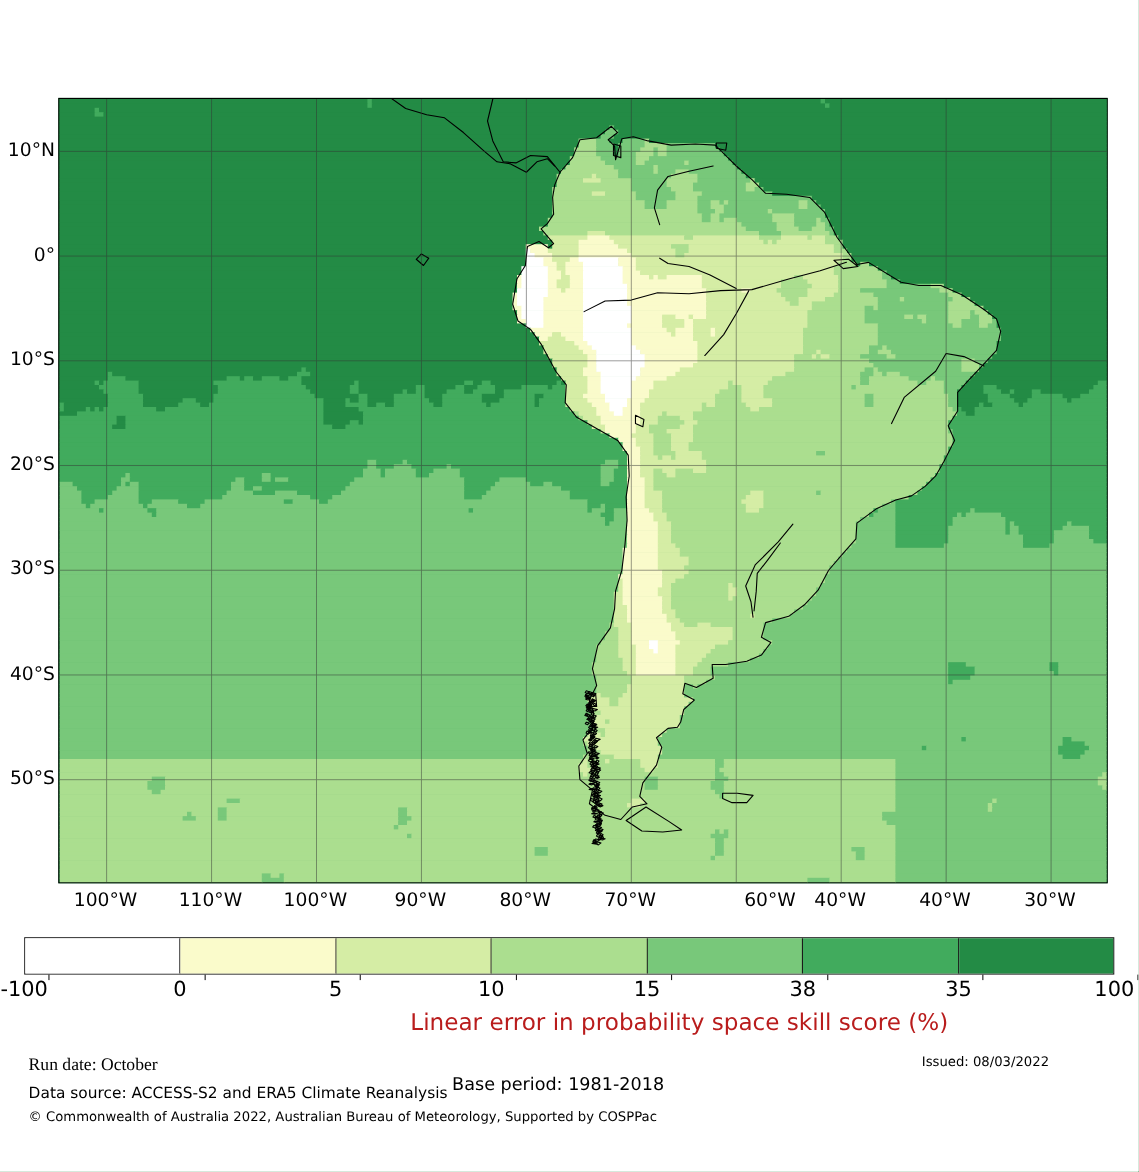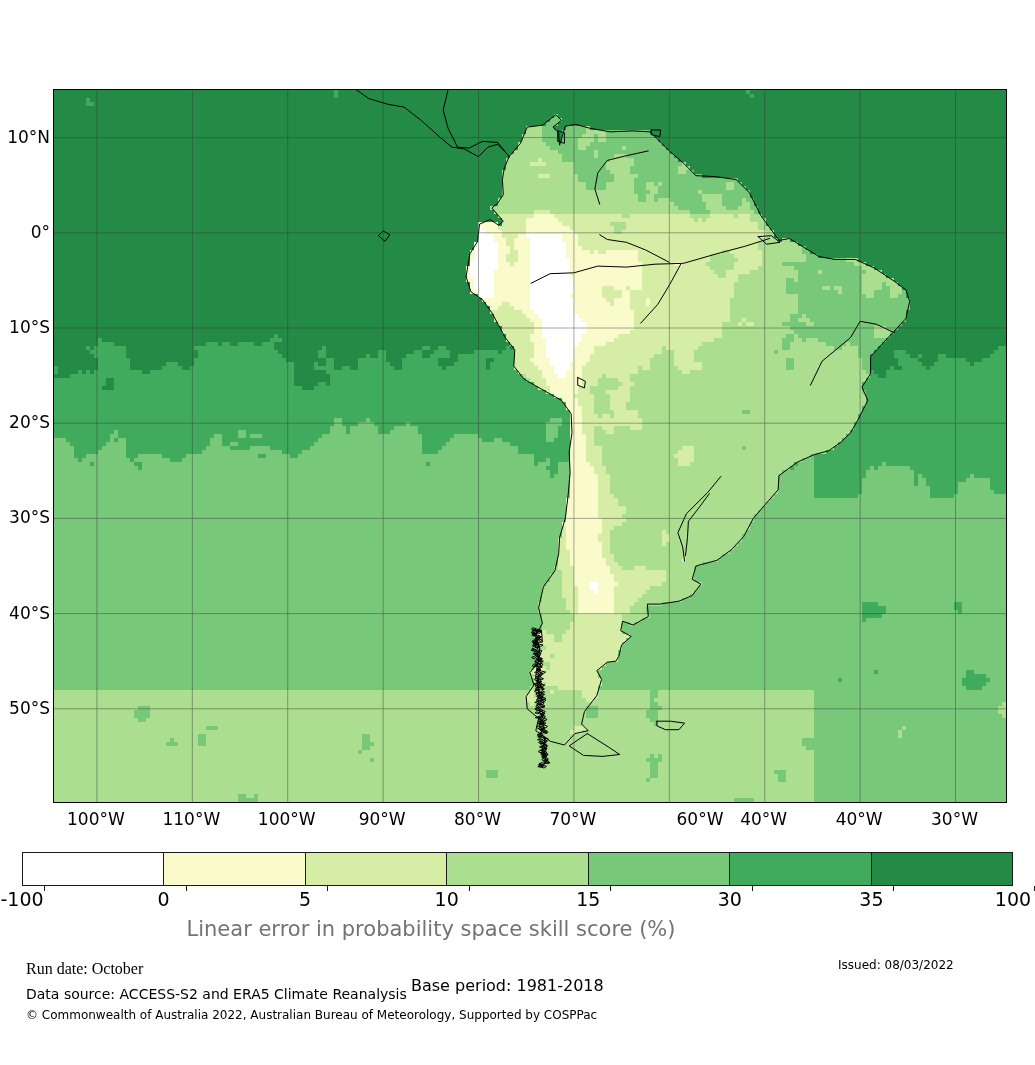--- a/index.html
+++ b/index.html
@@ -86,23 +86,23 @@
     text-align: center;
     font-size: 19px;
     color: #000000;
     white-space: nowrap;
     width: 90px;
   }
   #cbar-label {
     position: absolute;
     left: 0; top: 917px;
     width: 862px;
-    text-align: center;
+    text-align: right;
     font-size: 21px;
-    color: #737373;
+    color: #b91c1c;
   }
 
   
   #footer { position: absolute; left: 0; top: 960px; width: 1035px; }
   .f-run   { position: absolute; left: 26px;  top: 0px;  font-size: 16px; color:#000; white-space: nowrap; font-family: Liberation Serif, serif; }
   .f-base  { position: absolute; left: 411px; top: 0px;  font-size: 16px; color:#000; white-space: nowrap; margin-top: 16px; }
   .f-iss   { position: absolute; left: 838px; top: -2px; font-size: 12px; color:#000; white-space: nowrap; }
   .f-src   { position: absolute; left: 26px;  top: 26px; font-size: 14px; color:#000; white-space: nowrap; text-align: right; }
   .f-copy  { position: absolute; left: 26px;  top: 48px; font-size: 12px; color:#000; white-space: nowrap; }
 </style>
@@ -2154,21 +2154,21 @@
       <div class="cbtick-mark" style="left: 729.857px;"></div>
       <div class="cbtick-mark" style="left: 871.429px;"></div>
       <div class="cbtick-mark" style="left: 1012px;"></div>
     </div>
   <div id="cbtick-layer">
       <div class="cbtick" style="left: -23px;">-100</div>
       <div class="cbtick" style="left: 118.571px;">0</div>
       <div class="cbtick" style="left: 260.143px;">5</div>
       <div class="cbtick" style="left: 401.714px;">10</div>
       <div class="cbtick" style="left: 543.286px;">15</div>
-      <div class="cbtick" style="left: 684.857px;">30</div>
+      <div class="cbtick" style="left: 684.857px;">38</div>
       <div class="cbtick" style="left: 826.429px;">35</div>
       <div class="cbtick" style="left: 968px;">100</div>
     </div>
   <div id="cbar-label">Linear error in probability space skill score (%)</div>
 
   <div id="footer">
     <div class="f-run">Run date: October</div>
     <div class="f-base">Base period: 1981-2018</div>
     <div class="f-iss">Issued: 08/03/2022</div>
     <div class="f-src">Data source: ACCESS-S2 and ERA5 Climate Reanalysis</div>

